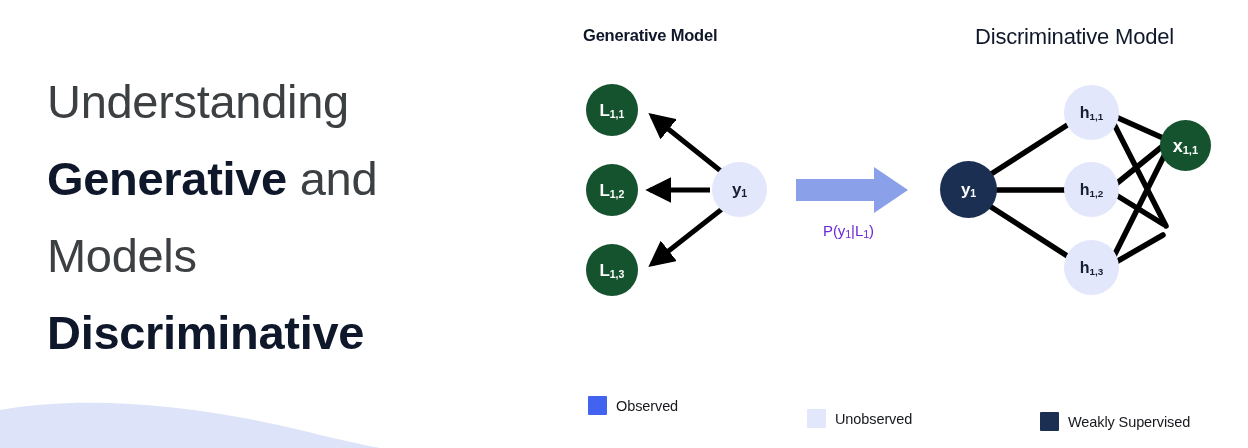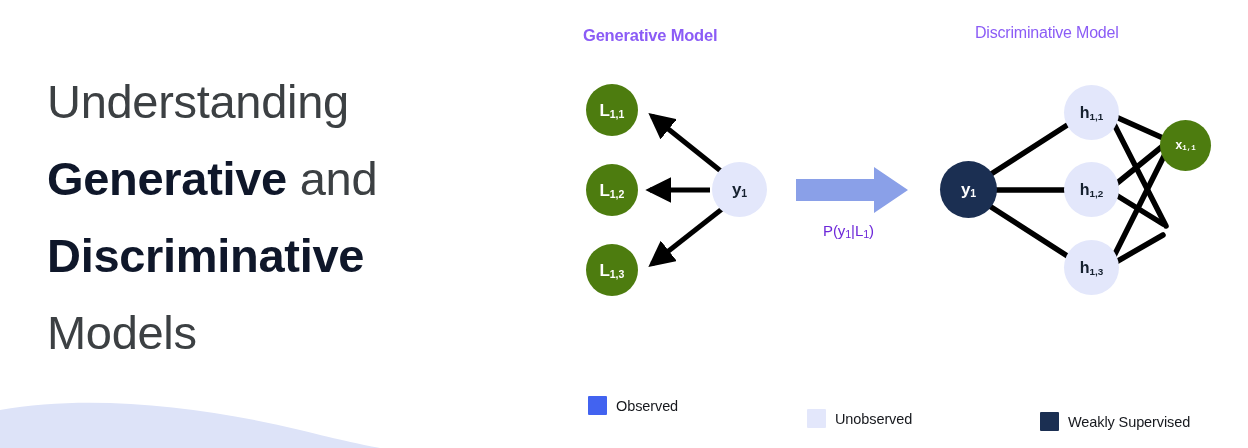--- a/index.html
+++ b/index.html
@@ -47,34 +47,34 @@
   
   .diagram {
     position: absolute;
     left: 0; top: 0;
     width: 1248px; height: 448px;
   }
 
   .panel-title {
     position: absolute;
     font-size: 16.5px;
-    color: #8b5cf6;
+    color: #0f172a;
     white-space: nowrap;
   }
   .panel-title.gen {
     left: 583px;
     top: 26px;
     font-weight: 700;
     letter-spacing: -0.2px;
   }
   .panel-title.disc {
     left: 975px;
     top: 24px;
     font-weight: 400;
-    font-size: 16px;
+    font-size: 22px;
     letter-spacing: -0.2px;
   }
 
   
   .node {
     position: absolute;
     border-radius: 50%;
     display: flex;
     align-items: center;
     justify-content: center;
@@ -87,21 +87,21 @@
     line-height: 1;
   }
   .node sub {
     font-size: 0.62em;
     font-weight: 700;
     vertical-align: baseline;
     position: relative;
     bottom: -0.22em;
     letter-spacing: 0;
   }
-  .node-observed   { background: #4d7c0f; color: #ffffff; }
+  .node-observed   { background: #14532d; color: #ffffff; }
   .node-unobserved { background: #e3e7fb; color: #15202e; }
   .node-weak       { background: #1b2f52; color: #ffffff; }
 
   
   .n-l { width: 52px; height: 52px; left: 586px; font-size: 17px; }
   .n-l1 { top: 84px; }
   .n-l2 { top: 164px; }
   .n-l3 { top: 244px; }
 
   
@@ -118,21 +118,21 @@
     font-size: 17px;
   }
 
   
   .n-h { width: 55px; height: 55px; left: 1064px; font-size: 16px; }
   .n-h1 { top: 85px; align-items: center; }
   .n-h2 { top: 162px; }
   .n-h3 { top: 240px; }
 
   
-  .n-x { width: 51px; height: 51px; left: 1160px; font-size: 12px; font-family: Liberation Mono, monospace; }
+  .n-x { width: 51px; height: 51px; left: 1160px; font-size: 18px; }
   .n-x1 { top: 120px; }
   .n-x2 { top: 206px; }
 
   
   .edges {
     position: absolute;
     left: 0; top: 0;
     width: 1248px; height: 448px;
     z-index: 1;
     pointer-events: none;
@@ -195,22 +195,22 @@
 </head>
 <body>
 
 <svg class="wave" viewBox="0 0 400 60" preserveAspectRatio="none">
   <path d="M0 22 C 90 6, 200 18, 300 42 C 340 52, 368 58, 380 60 L 0 60 Z" fill="#dde3f8"></path>
 </svg>
 
 <div class="headline">
   <span class="ln"><span>Understanding</span></span>
   <span class="ln"><span class="hl">Generative</span><span> and</span></span>
+  <span class="ln"><span>Models</span></span>
   <span class="ln"><span class="hl">Discriminative</span></span>
-  <span class="ln"><span>Models</span></span>
 </div>
 
 <div class="diagram">
 
   <div class="panel-title gen">Generative Model</div>
   <div class="panel-title disc">Discriminative Model</div>
 
   <svg class="edges" viewBox="0 0 1248 448">
     <defs>
       <marker id="ah" viewBox="0 0 10 10" refX="8.2" refY="5" markerWidth="5.2" markerHeight="5.2" orient="auto-start-reverse">

